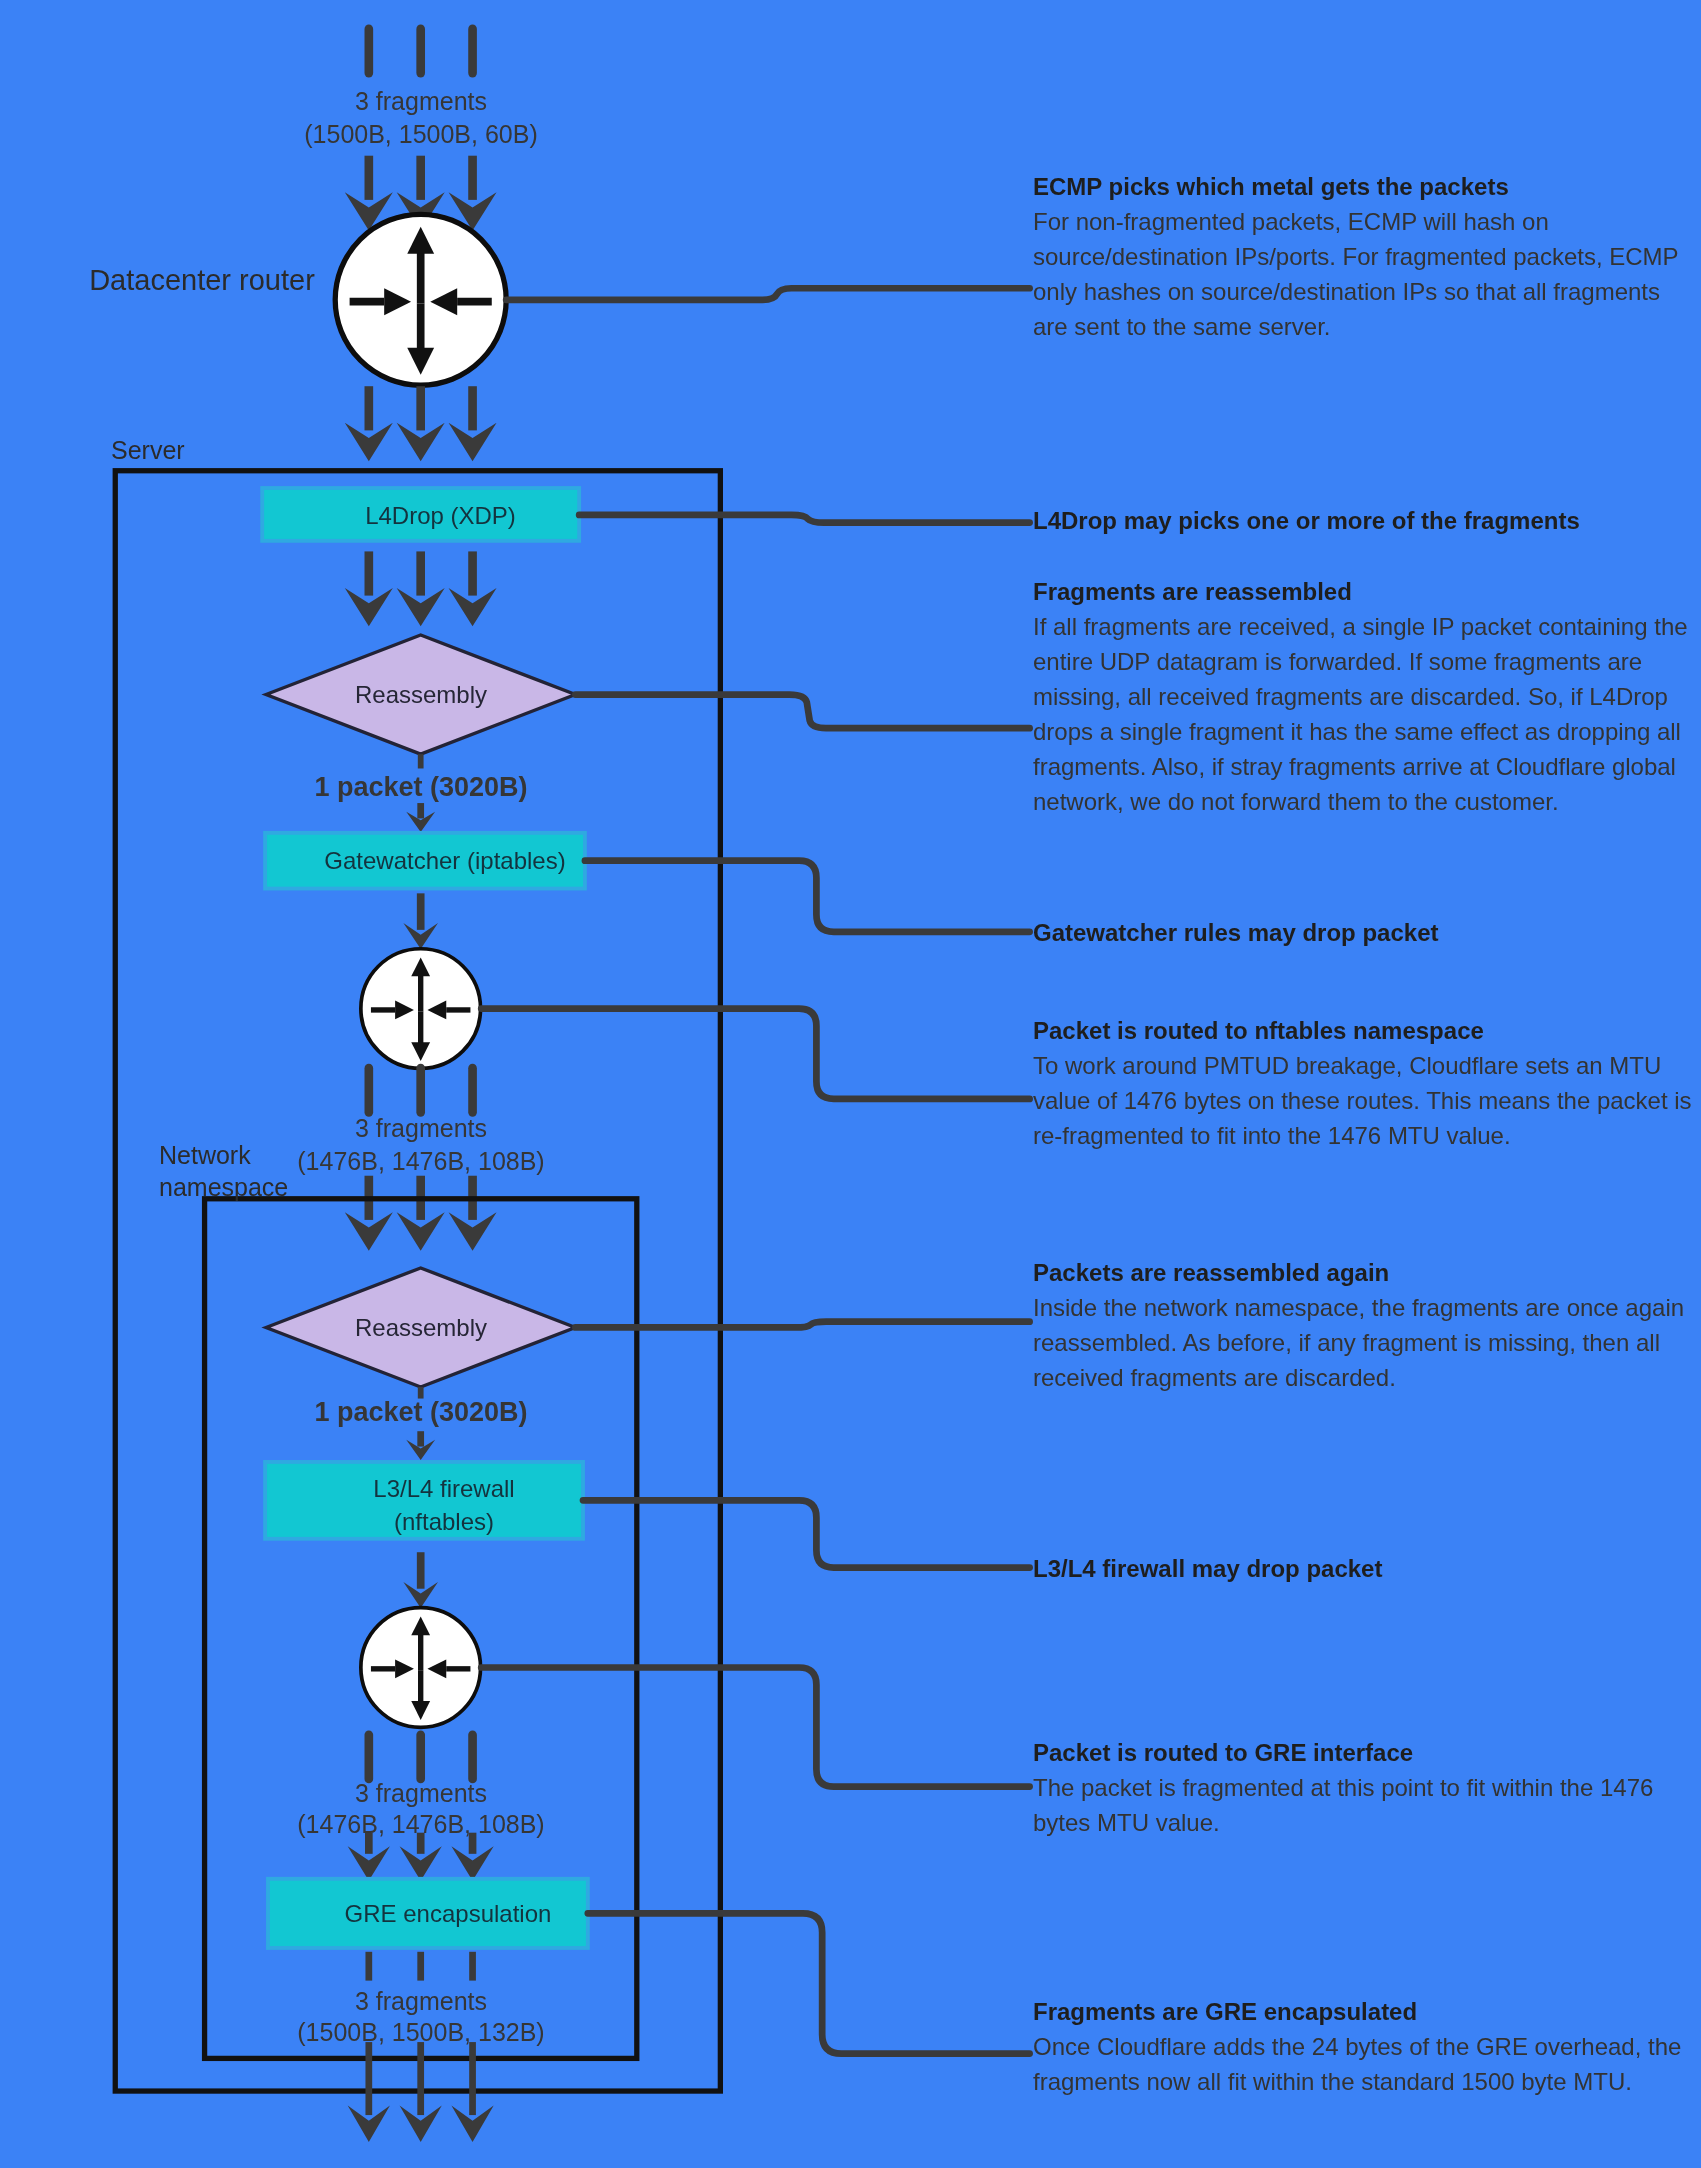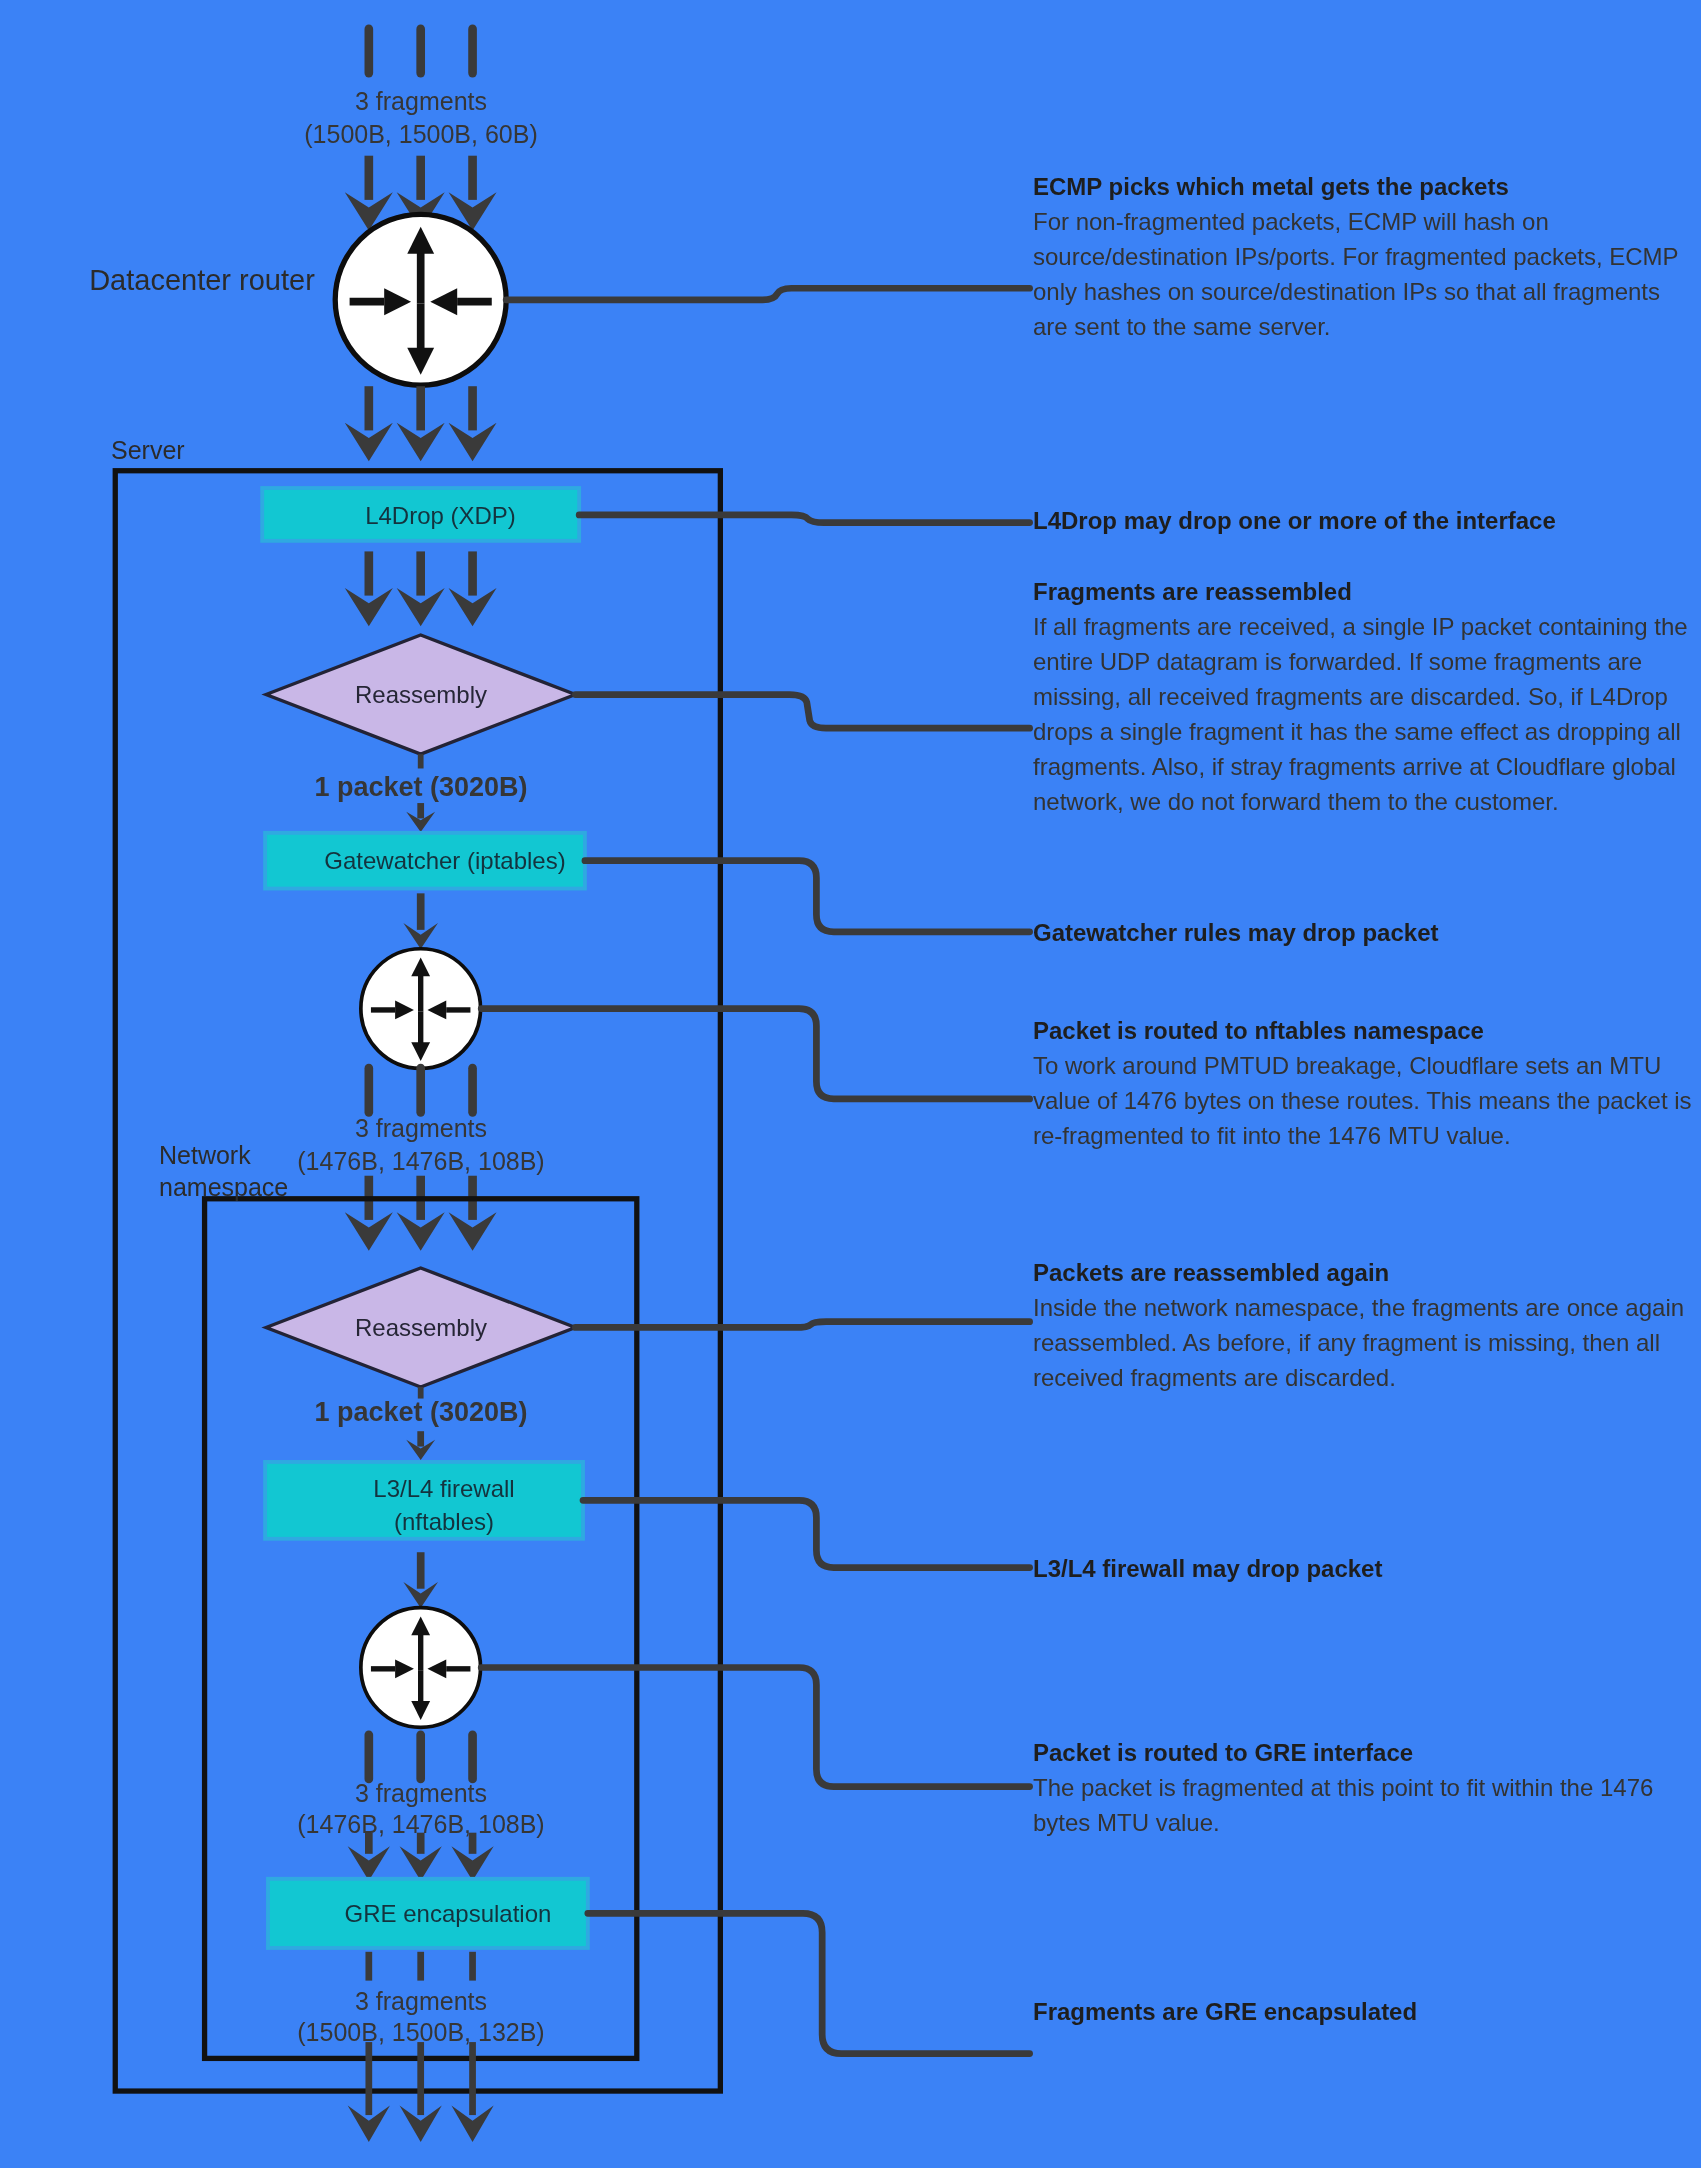--- a/index.html
+++ b/index.html
@@ -185,21 +185,21 @@
 
 <div class="t c frag" style="left:325px;top:1985px;width:192px;">3 fragments</div>
 <div class="t c frag" style="left:277px;top:2016px;width:288px;">(1500B, 1500B, 132B)</div>
 
 <div class="t ann" style="top:169px;">
   <div class="ti">ECMP picks which metal gets the packets</div>
   <div class="bo">For non-fragmented packets, ECMP will hash on source/destination IPs/ports. For fragmented packets, ECMP only hashes on source/destination IPs so that all fragments are sent to the same server.</div>
 </div>
 
 <div class="t ann" style="top:503px;">
-  <div class="ti">L4Drop may drop one or more of the interface</div>
+  <div class="ti">L4Drop may picks one or more of the fragments</div>
 </div>
 
 <div class="t ann" style="top:574px;">
   <div class="ti">Fragments are reassembled</div>
   <div class="bo">If all fragments are received, a single IP packet containing the entire UDP datagram is forwarded. If some fragments are missing, all received fragments are discarded. So, if L4Drop drops a single fragment it has the same effect as dropping all fragments. Also, if stray fragments arrive at Cloudflare global network, we do not forward them to the customer.</div>
 </div>
 
 <div class="t ann" style="top:915px;">
   <div class="ti">Gatewatcher rules may drop packet</div>
 </div>
@@ -218,16 +218,17 @@
   <div class="ti">L3/L4 firewall may drop packet</div>
 </div>
 
 <div class="t ann" style="top:1735px;">
   <div class="ti">Packet is routed to GRE interface</div>
   <div class="bo">The packet is fragmented at this point to fit within the 1476 bytes MTU value.</div>
 </div>
 
 <div class="t ann" style="top:1994px;">
   <div class="ti">Fragments are GRE encapsulated</div>
+  <div class="bo">Once Cloudflare adds the 24 bytes of the GRE overhead, the fragments now all fit within the standard 1500 byte MTU.</div>
 </div>
 
 </div>
 
 
 </body></html>

